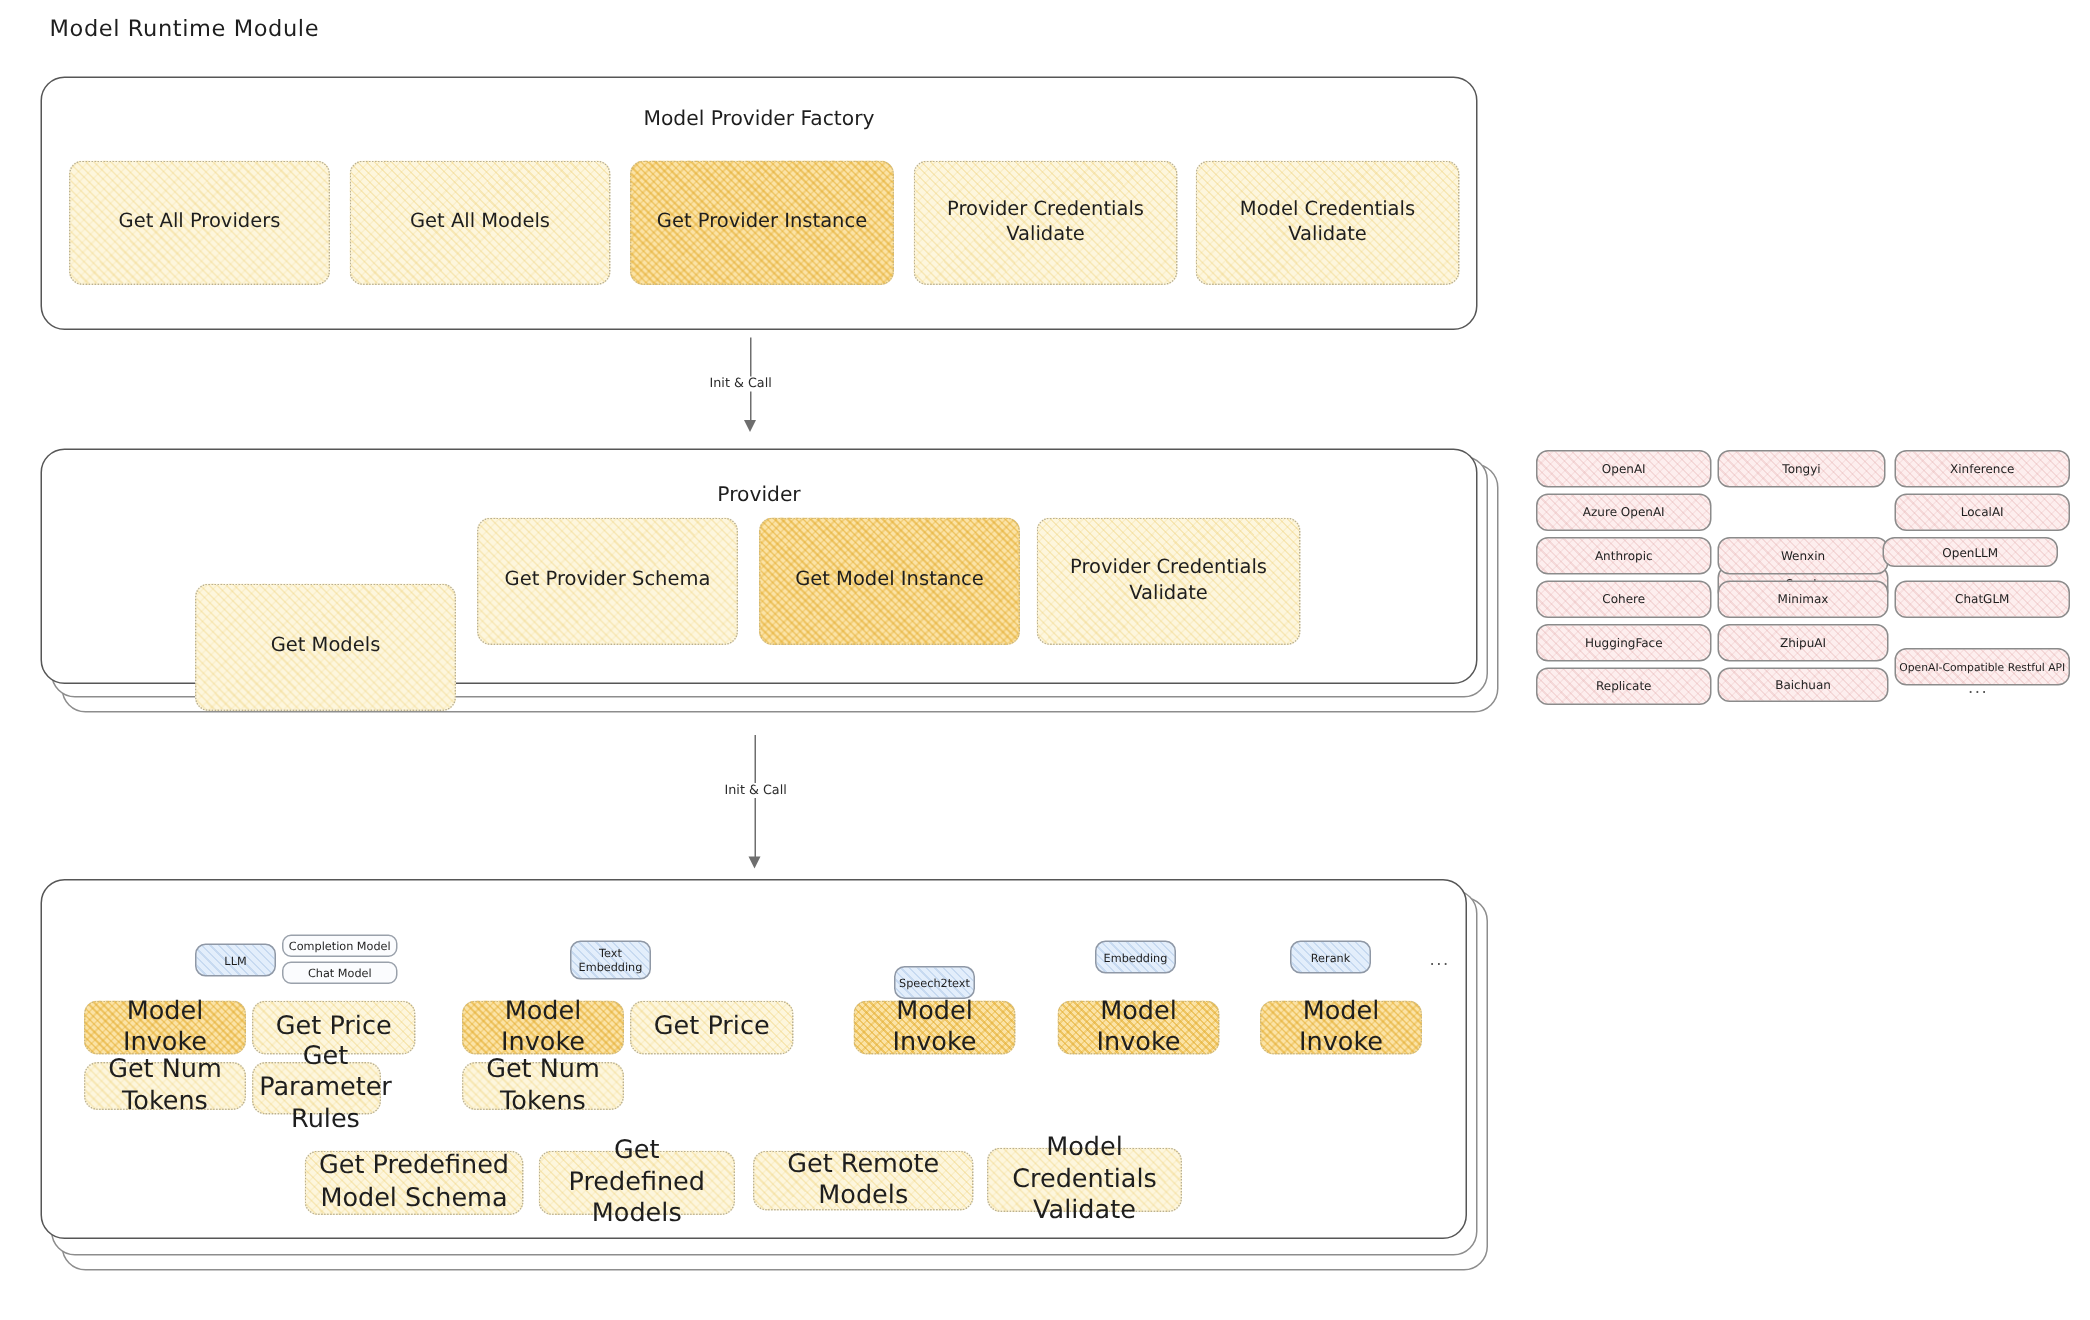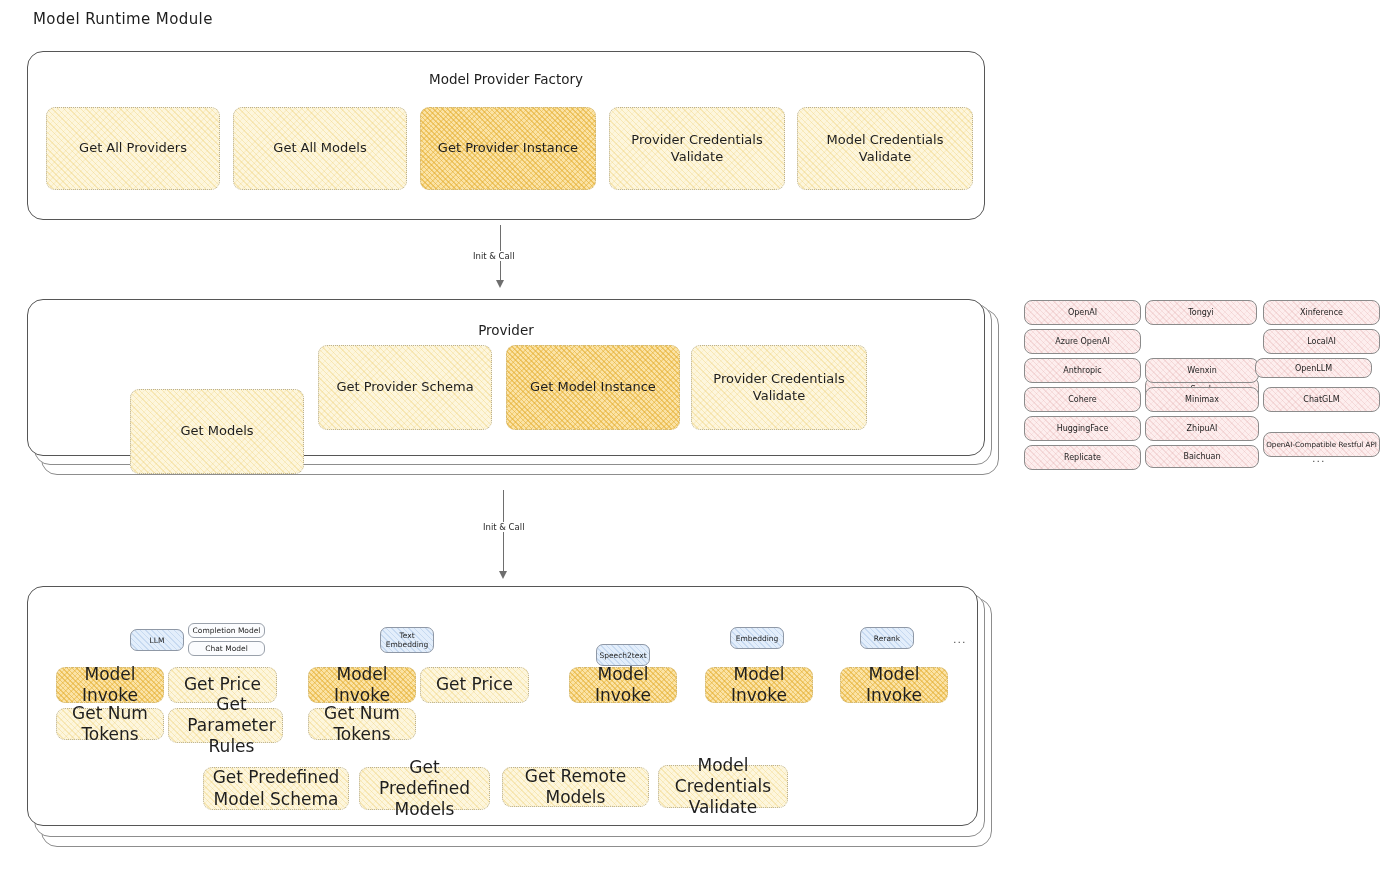--- a/index.html
+++ b/index.html
@@ -166,21 +166,21 @@
 <div class="abs card" style="left:27px;top:586px;width:951px;height:240px;">
 
 
   <div class="chip-blue" style="left:102px;top:42px;width:54px;height:22px;">LLM</div>
   <div class="chip-plain" style="left:160px;top:36px;width:77px;height:15px;">Completion Model</div>
   <div class="chip-plain" style="left:160px;top:54px;width:77px;height:15px;">Chat Model</div>
 
   <div class="node node-md hl" style="left:28px;top:80px;width:108px;height:36px;">Model Invoke</div>
   <div class="node node-md" style="left:140px;top:80px;width:109px;height:36px;">Get Price</div>
   <div class="node node-md" style="left:28px;top:121px;width:108px;height:32px;">Get Num Tokens</div>
-  <div class="node node-md" style="left:140px;top:121px;width:115px;height:35px;padding-left:12px;">Get Parameter Rules</div>
+  <div class="node node-md" style="left:140px;top:121px;width:86px;height:35px;padding-left:12px;">Get Parameter Rules</div>
 
   <div class="chip-blue" style="left:352px;top:40px;width:54px;height:26px;">Text Embedding</div>
 
   <div class="node node-md hl" style="left:280px;top:80px;width:108px;height:36px;">Model Invoke</div>
   <div class="node node-md" style="left:392px;top:80px;width:109px;height:36px;">Get Price</div>
   <div class="node node-md" style="left:280px;top:121px;width:108px;height:32px;">Get Num Tokens</div>
 
   <div class="chip-blue" style="left:568px;top:57px;width:54px;height:22px;">Speech2text</div>
   <div class="node node-md hl" style="left:541px;top:80px;width:108px;height:36px;">Model Invoke</div>
 

